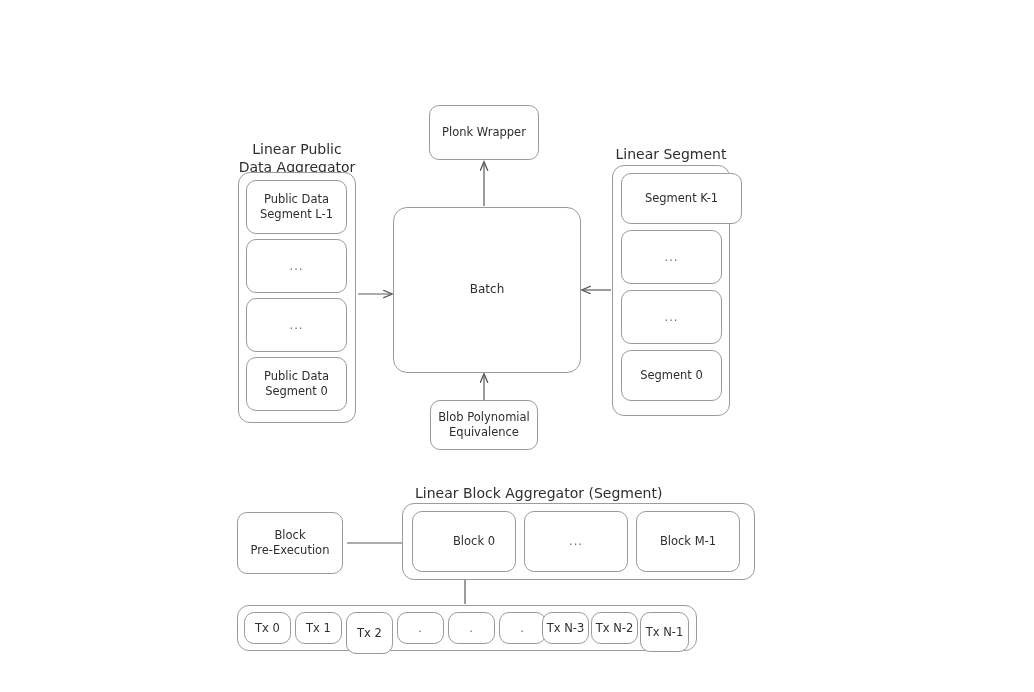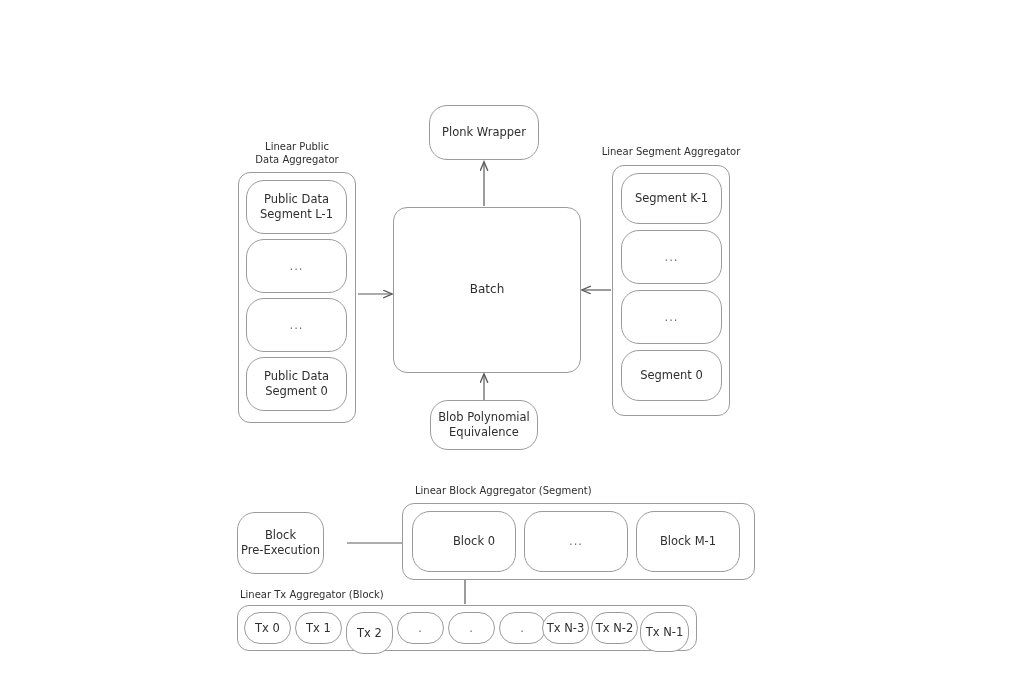--- a/index.html
+++ b/index.html
@@ -15,41 +15,41 @@
     font-family: "DejaVu Sans", "Liberation Sans", sans-serif;
     color: #2e2e2e;
     overflow: hidden;
   }
 
   
   .box {
     position: absolute;
     box-sizing: border-box;
     border: 1.2px solid #9b9b9b;
-    border-radius: 18px;
+    border-radius: 10px;
     background: #ffffff;
     display: flex;
     align-items: center;
     justify-content: center;
     text-align: center;
     line-height: 1.28;
     font-size: 11.5px;
     color: #2e2e2e;
     white-space: pre-line;
   }
   .container {
     position: absolute;
     box-sizing: border-box;
     border: 1.2px solid #9b9b9b;
     border-radius: 12px;
     background: #ffffff;
   }
   .grouplabel {
     position: absolute;
-    font-size: 10px;
+    font-size: 14px;
     color: #2e2e2e;
     text-align: center;
     line-height: 1.3;
     white-space: pre-line;
   }
   .bigbox {
     font-size: 12px;
     border-radius: 14px;
   }
   .dots {
@@ -123,58 +123,57 @@
 
   <div class="box" style="left:246px; top:357px; width:101px; height:54px;">
     <span>Public Data
 Segment 0</span>
   </div>
 
   <div class="grouplabel" style="left:587px; top:145px; width:168px;">Linear Segment Aggregator</div>
 
   <div class="container" style="left:612px; top:165px; width:118px; height:251px;"></div>
 
-  <div class="box" style="left:621px; top:173px; width:101px; height:51px;">
+  <div class="box" style="left:621px; top:173px; width:121px; height:51px;">
     <span>Segment K-1</span>
   </div>
 
   <div class="box" style="left:621px; top:230px; width:101px; height:54px;">
     <span class="dots">...</span>
   </div>
 
   <div class="box" style="left:621px; top:290px; width:101px; height:54px;">
     <span class="dots">...</span>
   </div>
 
   <div class="box" style="left:621px; top:350px; width:101px; height:51px;">
     <span>Segment 0</span>
   </div>
 
-  <div class="box" style="left:237px; top:512px; width:87px; height:62px;">
+  <div class="box" style="left:237px; top:512px; width:106px; height:62px;">
     <span>Block
 Pre-Execution</span>
   </div>
 
   <div class="grouplabel" style="left:400px; top:484px; width:250px; text-align:left;margin-left:15px;">Linear Block Aggregator (Segment)</div>
 
   <div class="container" style="left:402px; top:503px; width:353px; height:77px;"></div>
 
   <div class="box" style="left:412px; top:511px; width:104px; height:61px;padding-left:20px;">
     <span>Block 0</span>
   </div>
 
   <div class="box" style="left:524px; top:511px; width:104px; height:61px;">
     <span class="dots">...</span>
   </div>
 
   <div class="box" style="left:636px; top:511px; width:104px; height:61px;">
     <span>Block M-1</span>
   </div>
 
-  <div class="grouplabel" style="left:240px; top:588px; width:230px; text-align:left;">Linear Tx Aggregator (Block)</div>
 
   <div class="container" style="left:237px; top:605px; width:460px; height:46px;"></div>
 
   <div class="box" style="left:244px; top:612px; width:47px; height:32px;">
     <span>Tx 0</span>
   </div>
   <div class="box" style="left:295px; top:612px; width:47px; height:32px;">
     <span>Tx 1</span>
   </div>
   <div class="box" style="left:346px; top:612px; width:47px; height:42px;">

